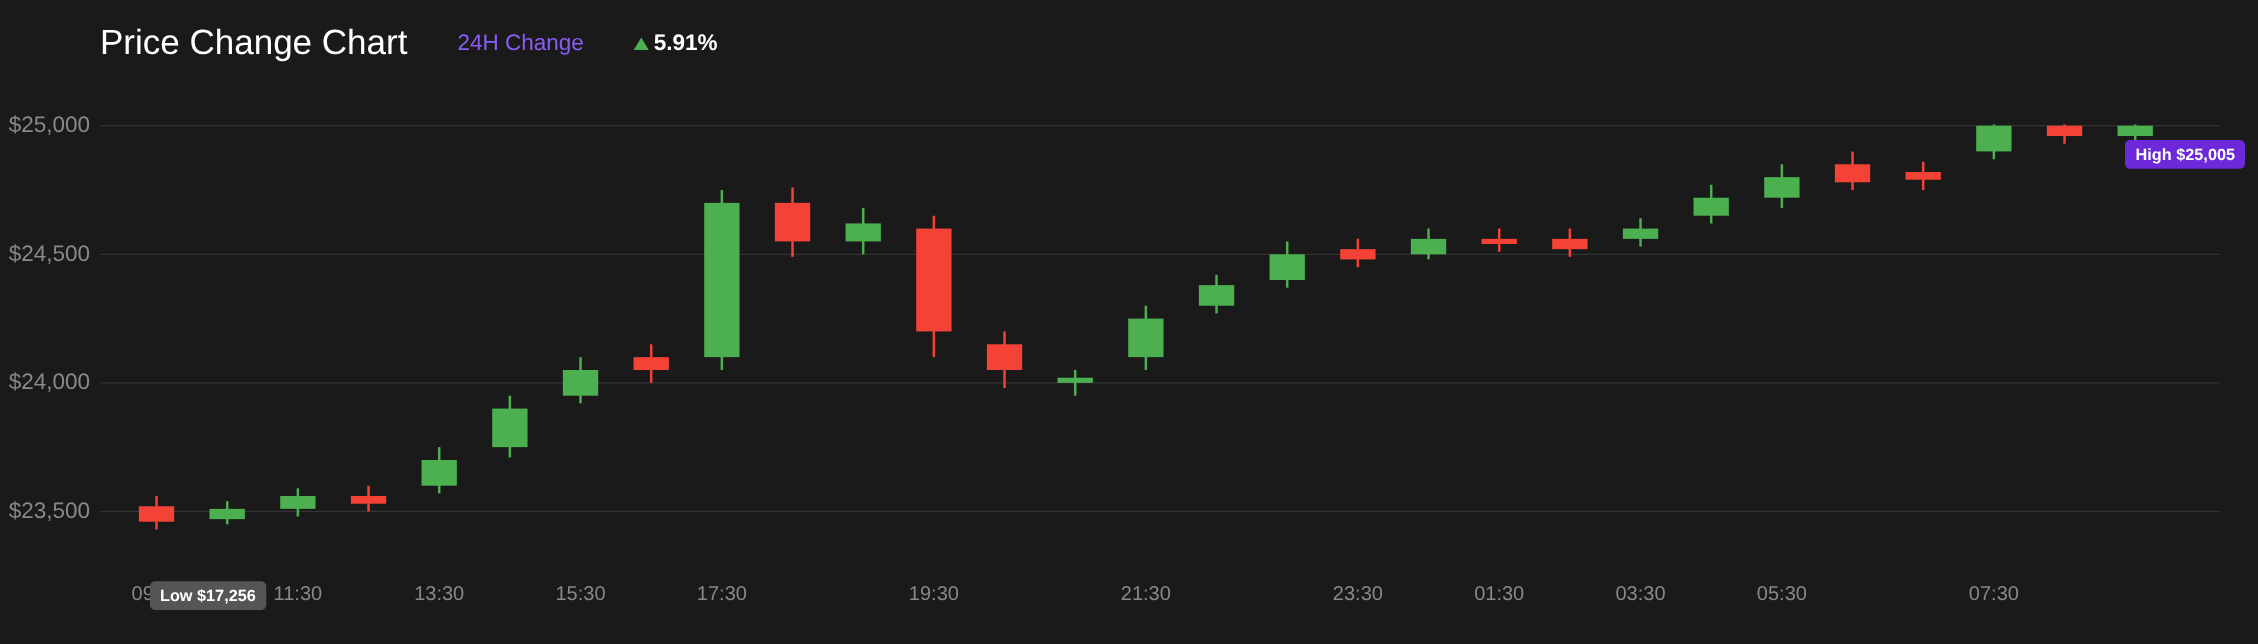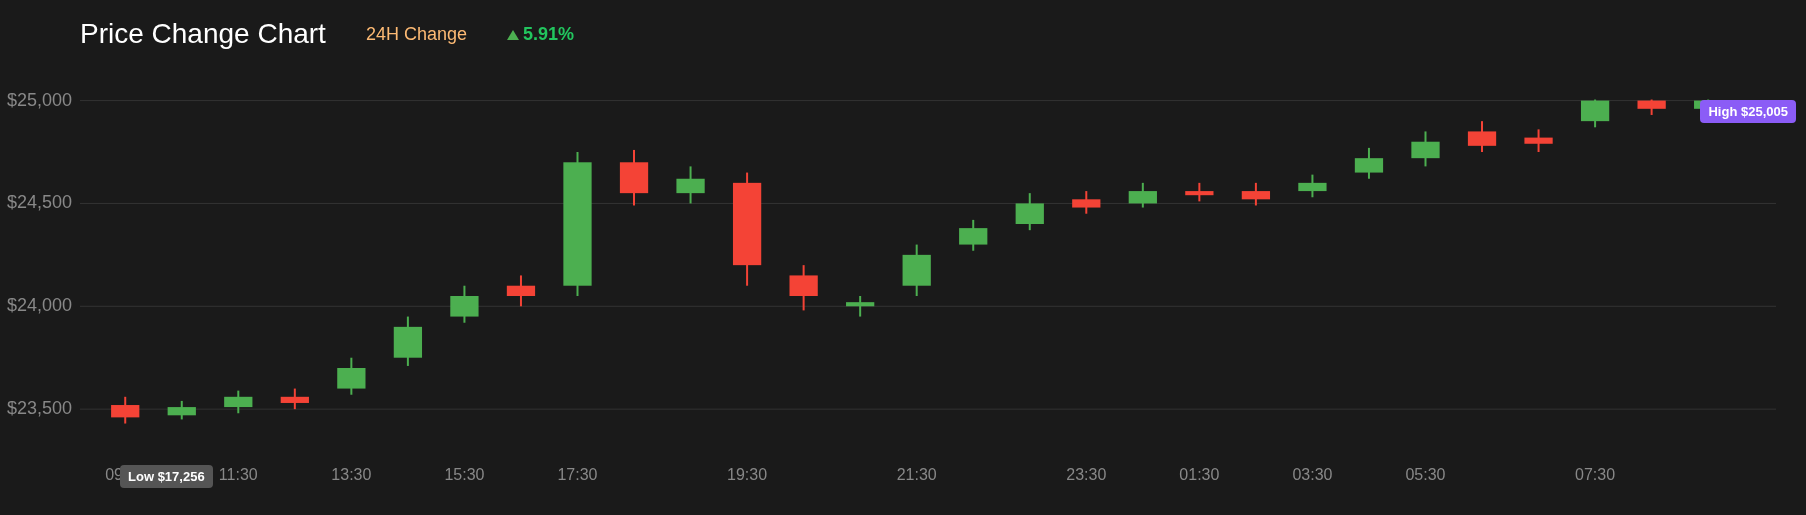--- a/index.html
+++ b/index.html
@@ -23,25 +23,25 @@
       align-items: center;
       padding: 18px 30px 10px 80px;
       gap: 40px;
     }
     .chart-title {
       color: #ffffff;
       font-size: 28px;
       font-weight: 400;
     }
     .change-label {
-      color: #fdba74;
+      color: #8b5cf6;
       font-size: 18px;
     }
     .change-value {
-      color: #22c55e;
+      color: #ffffff;
       font-size: 18px;
       font-weight: 600;
     }
     .triangle-up {
       display: inline-block;
       width: 0;
       height: 0;
       border-left: 6px solid transparent;
       border-right: 6px solid transparent;
       border-bottom: 10px solid #4caf50;
@@ -54,23 +54,23 @@
       height: 430px;
     }
     svg.main-chart {
       position: absolute;
       top: 0; left: 0;
       width: 1806px;
       height: 430px;
     }
     .high-label {
       position: absolute;
-      top: 40px;
+      top: 52px;
       right: 10px;
-      background: #8b5cf6;
+      background: #6d28d9;
       color: #fff;
       font-size: 13px;
       padding: 4px 8px;
       border-radius: 4px;
     }
     .high-label span {
       font-weight: 700;
     }
     .low-label {
       position: absolute;

